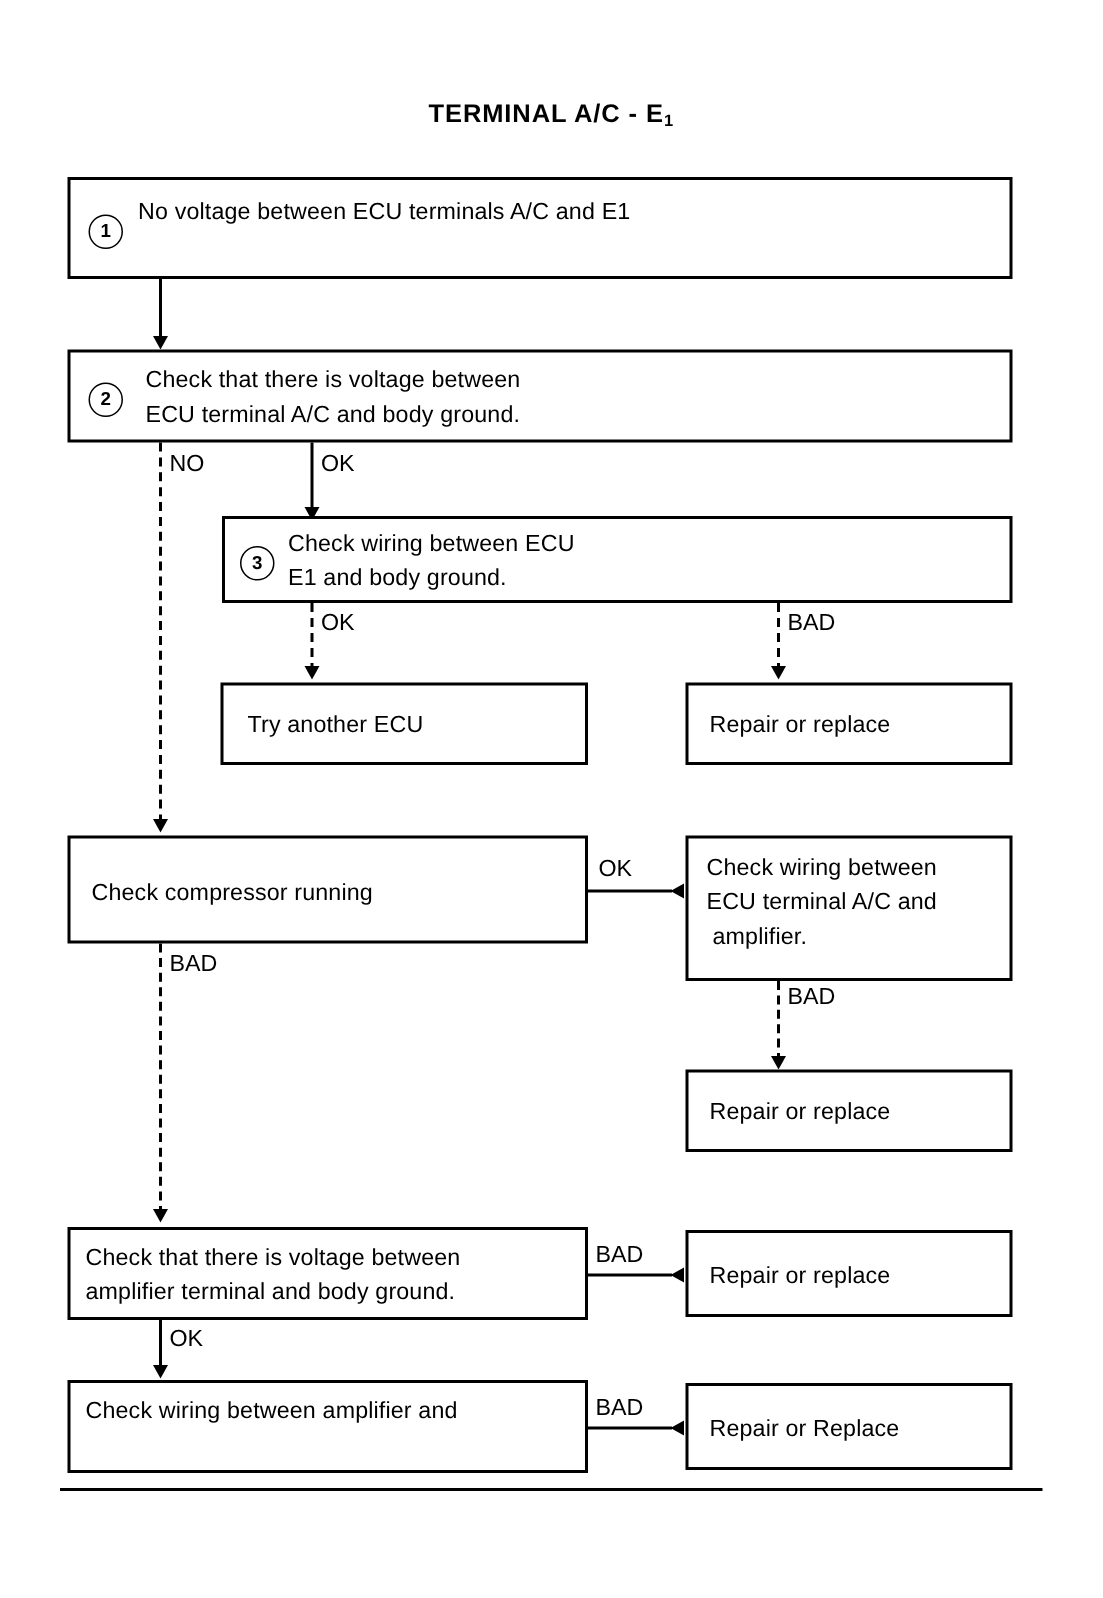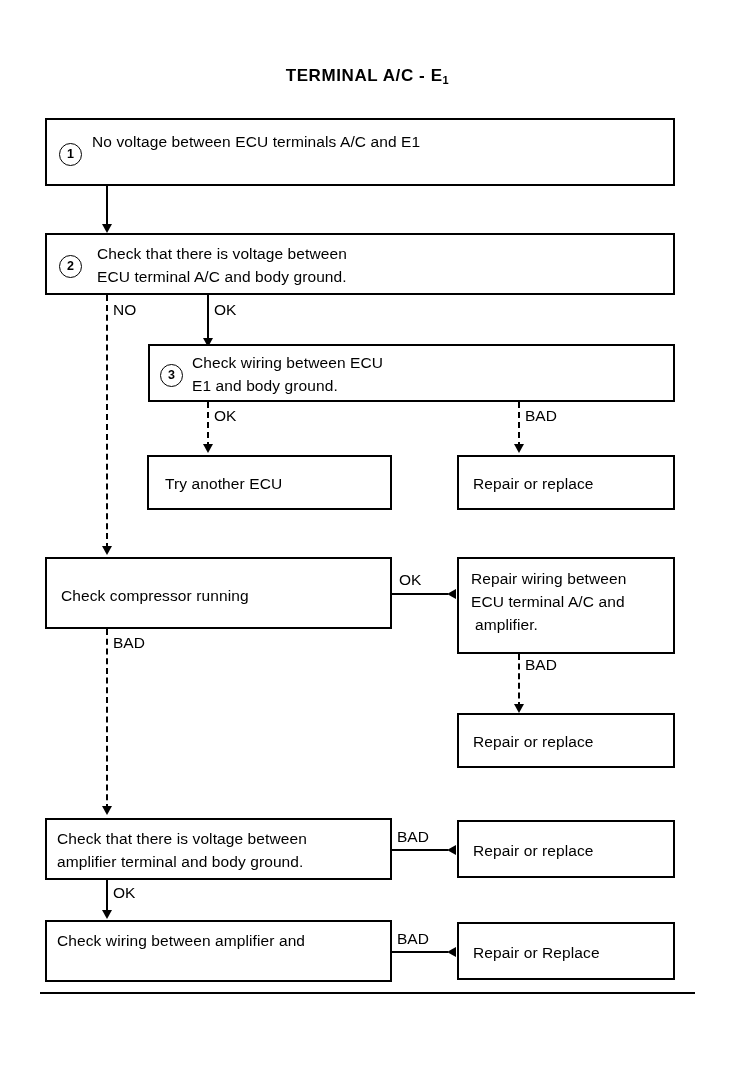--- a/index.html
+++ b/index.html
@@ -159,21 +159,21 @@
 
   <div class="hline-solid" style="left:392px; top:593px; width:56px;"></div>
   <div class="arrow-left" style="left:447px; top:589px;"></div>
   <div class="lbl" style="left:399px; top:571px;">OK</div>
 
   <div class="vline-dash" style="left:106px; top:629px; height:181px;"></div>
   <div class="arrow-down" style="left:102px; top:806px;"></div>
   <div class="lbl" style="left:113px; top:634px;">BAD</div>
 
   <div class="box" style="left:457px; top:557px; width:218px; height:97px;">
-    <div class="txt" style="left:12px; top:8px;">Repair wiring between</div>
+    <div class="txt" style="left:12px; top:8px;">Check wiring between</div>
     <div class="txt" style="left:12px; top:31px;">ECU terminal A/C and</div>
     <div class="txt" style="left:16px; top:54px;">amplifier.</div>
   </div>
 
   <div class="vline-dash" style="left:518px; top:654px; height:54px;"></div>
   <div class="arrow-down" style="left:514px; top:704px;"></div>
   <div class="lbl" style="left:525px; top:656px;">BAD</div>
 
   <div class="box" style="left:457px; top:713px; width:218px; height:55px;">
     <div class="txt" style="left:14px; top:15px;">Repair or replace</div>

